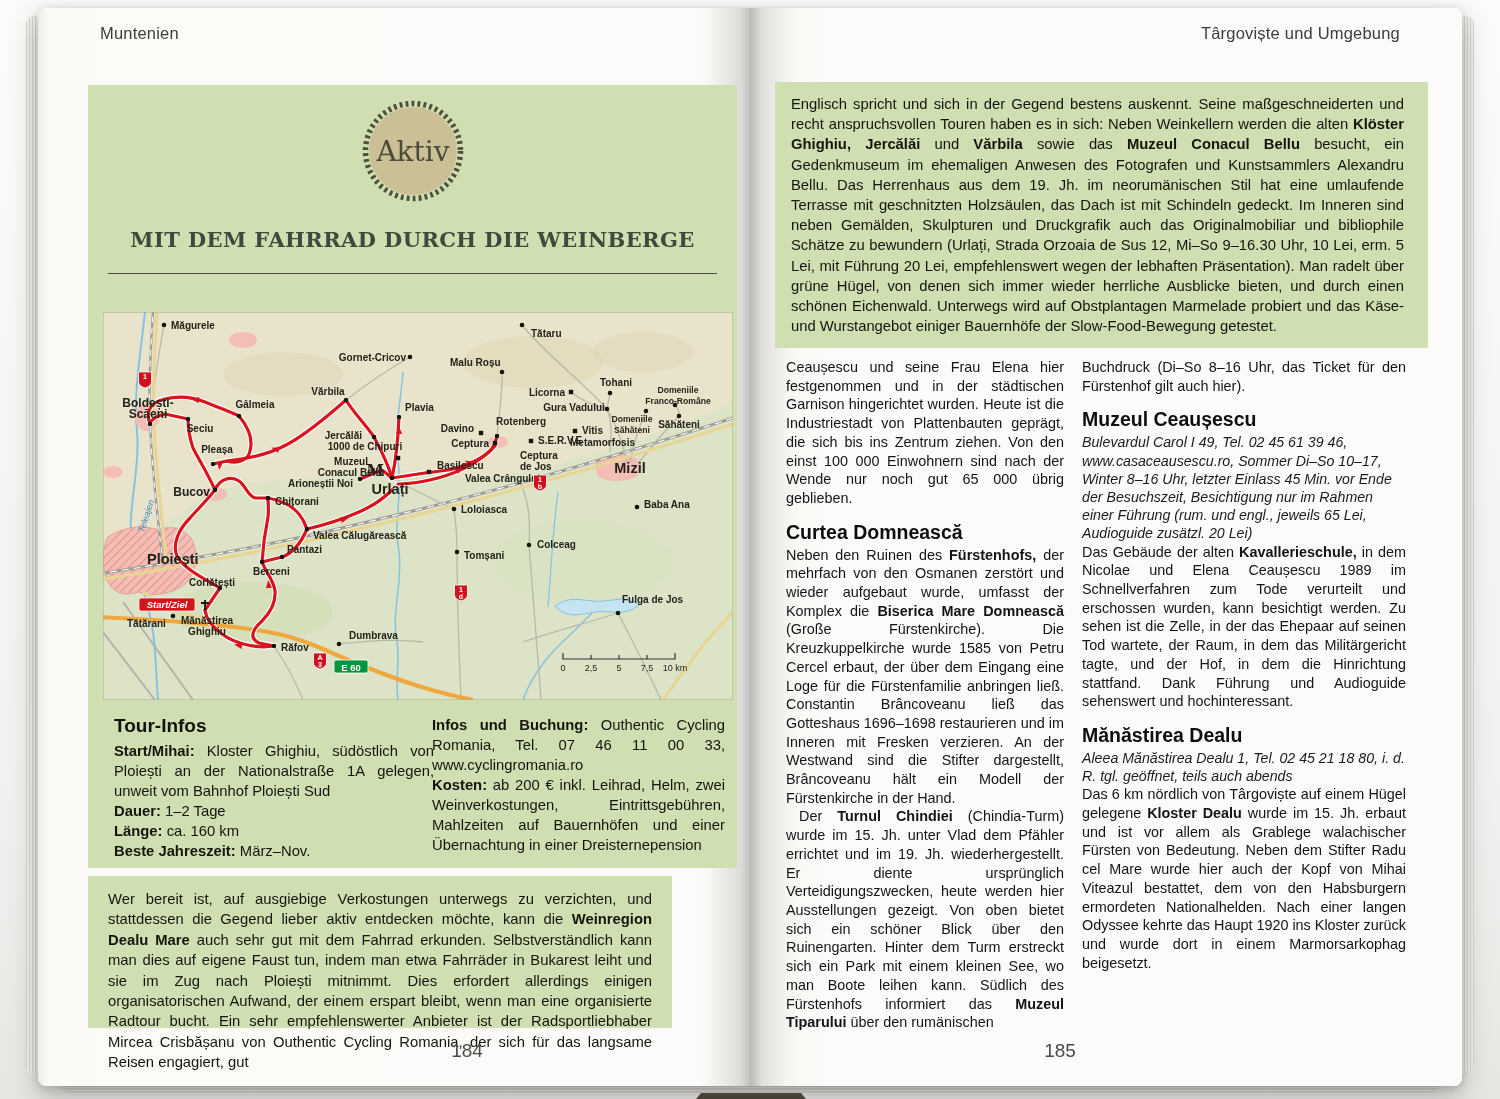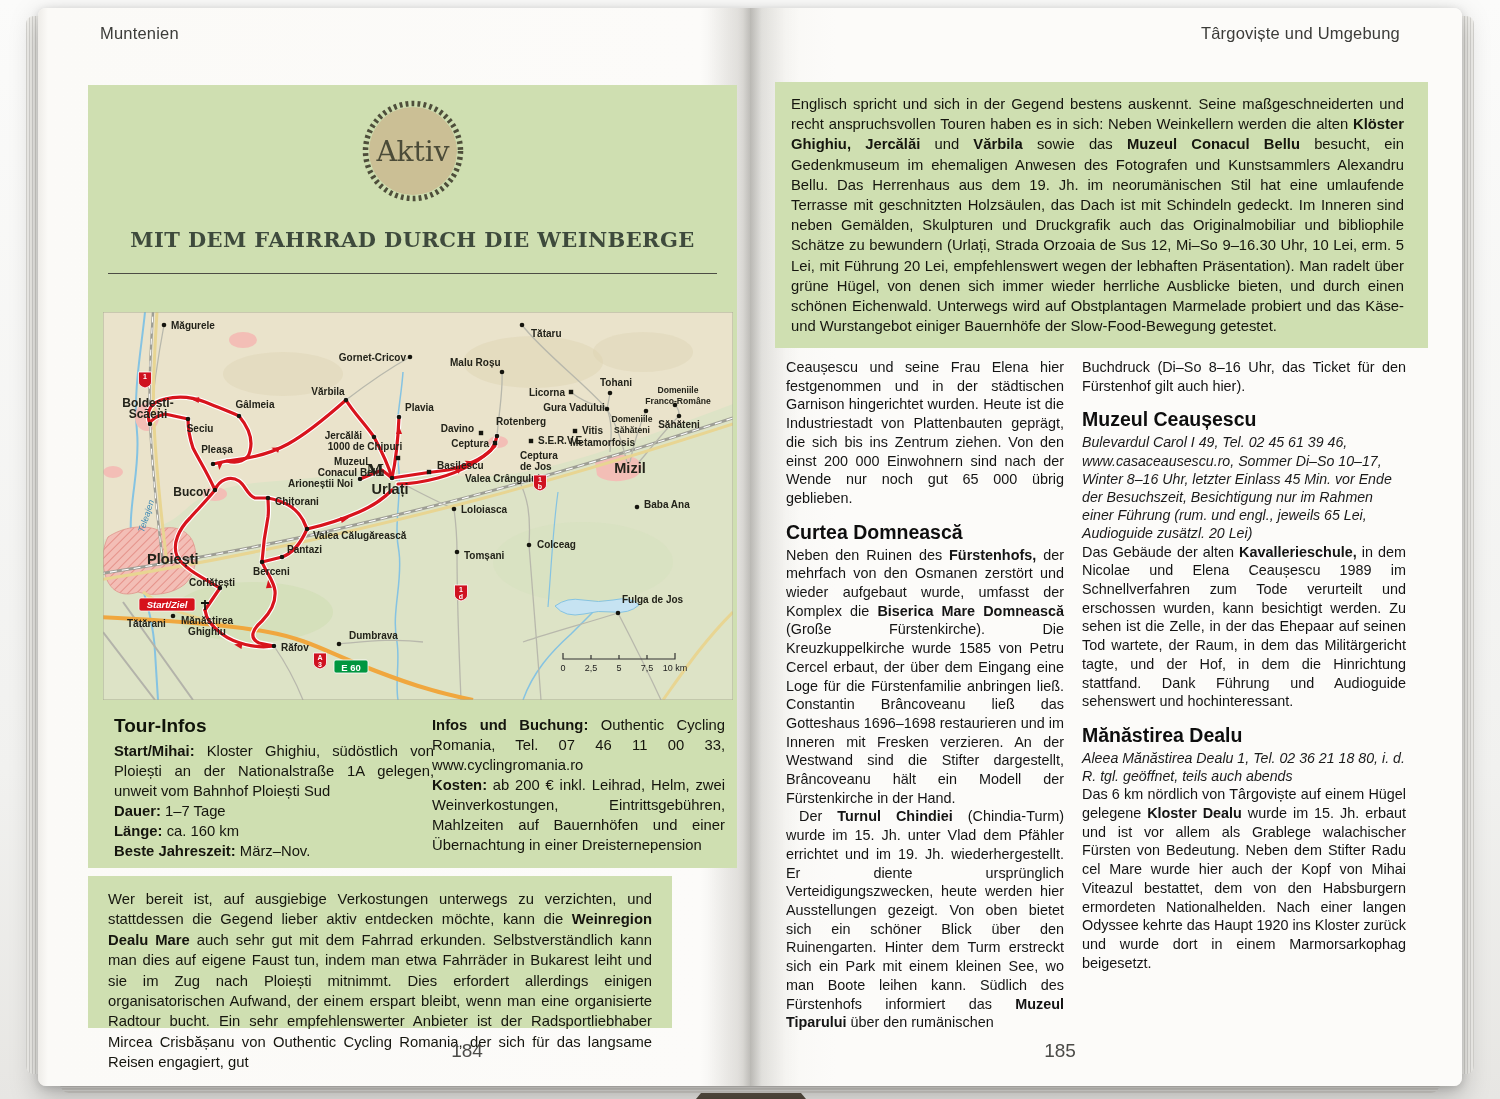--- a/index.html
+++ b/index.html
@@ -303,21 +303,21 @@
             <text x="572" y="359" class="ml sc" text-anchor="middle">10 km</text>
           </g>
         <rect x="0" y="0" width="630" height="388" fill="none" stroke="#a8ad93" stroke-width="1"></rect>
       </svg>
     </div>
 
     <div class="ti-col" style="left:26px;width:320px;">
       <div class="ti-h">Tour-Infos</div>
       <div>
           <p class="ti-line"><span class="b">Start/Mihai:</span><span> Kloster Ghighiu, südöstlich von Ploiești an der Nationalstraße 1A gelegen, unweit vom Bahnhof Ploiești Sud</span></p>
-          <p class="ti-line"><span class="b">Dauer:</span><span> 1–7 Tage</span></p>
+          <p class="ti-line"><span class="b">Dauer:</span><span> 1–2 Tage</span></p>
           <p class="ti-line"><span class="b">Länge:</span><span> ca. 160 km</span></p>
           <p class="ti-line"><span class="b">Beste Jahreszeit:</span><span> März–Nov.</span></p>
         </div>
     </div>
     <div class="ti-col" style="left:344px;width:293px;">
       <div>
           <p class="ti-line"><span class="b">Infos und Buchung:</span><span> Outhentic Cycling Romania, Tel. 07 46 11 00 33, www.cyclingromania.ro</span></p>
           <p class="ti-line"><span class="b">Kosten:</span><span> ab 200 € inkl. Leihrad, Helm, zwei Weinverkostungen, Eintrittsgebühren, Mahlzeiten auf Bauernhöfen und einer Übernachtung in einer Dreisternepension</span></p>
         </div>
     </div>
@@ -325,28 +325,28 @@
 
   <div class="greenbox gb2">
     <p class="gb-p"><span>Wer bereit ist, auf ausgiebige Verkostungen unterwegs zu verzichten, und stattdessen die Gegend lieber aktiv entdecken möchte, kann die </span><span class="b">Weinregion Dealu Mare</span><span> auch sehr gut mit dem Fahrrad erkunden. Selbstverständlich kann man dies auf eigene Faust tun, indem man etwa Fahrräder in Bukarest leiht und sie im Zug nach Ploiești mitnimmt. Dies erfordert allerdings einigen organisatorischen Aufwand, der einem erspart bleibt, wenn man eine organisierte Radtour bucht. Ein sehr empfehlenswerter Anbieter ist der Radsportliebhaber Mircea Crisbășanu von Outhentic Cycling Romania, der sich für das langsame Reisen engagiert, gut</span></p>
   </div>
   <div class="pagenum pn-left">184</div>
 
   <div class="greenbox gb3">
     <p class="gb-p"><span>Englisch spricht und sich in der Gegend bestens auskennt. Seine maßgeschneiderten und recht anspruchsvollen Touren haben es in sich: Neben Weinkellern werden die alten </span><span class="b">Klöster Ghighiu, Jercălăi</span><span> und </span><span class="b">Vărbila</span><span> sowie das </span><span class="b">Muzeul Conacul Bellu</span><span> besucht, ein Gedenkmuseum im ehemaligen Anwesen des Fotografen und Kunstsammlers Alexandru Bellu. Das Herrenhaus aus dem 19. Jh. im neorumänischen Stil hat eine umlaufende Terrasse mit geschnitzten Holzsäulen, das Dach ist mit Schindeln gedeckt. Im Inneren sind neben Gemälden, Skulpturen und Druckgrafik auch das Originalmobiliar und bibliophile Schätze zu bewundern (Urlați, Strada Orzoaia de Sus 12, Mi–So 9–16.30 Uhr, 10 Lei, erm. 5 Lei, mit Führung 20 Lei, empfehlenswert wegen der lebhaften Präsentation). Man radelt über grüne Hügel, von denen sich immer wieder herrliche Ausblicke bieten, und durch einen schönen Eichenwald. Unterwegs wird auf Obstplantagen Marmelade probiert und das Käse- und Wurstangebot einiger Bauernhöfe der Slow-Food-Bewegung getestet.</span></p>
   </div>
   <div class="col rcol1">
-      <p class="col-p"><span>Ceaușescu und seine Frau Elena hier festgenommen und in der städtischen Garnison hingerichtet wurden. Heute ist die Industriestadt von Plattenbauten geprägt, die sich bis ins Zentrum ziehen. Von den einst 200 000 Einwohnern sind nach der Wende nur noch gut 65 000 übrig geblieben.</span></p>
+      <p class="col-p"><span>Ceaușescu und seine Frau Elena hier festgenommen und in der städtischen Garnison hingerichtet wurden. Heute ist die Industriestadt von Plattenbauten geprägt, die sich bis ins Zentrum ziehen. Von den einst 100 000 Einwohnern sind nach der Wende nur noch gut 65 000 übrig geblieben.</span></p>
       <div class="col-h">Curtea Domnească</div>
       <p class="col-p"><span>Neben den Ruinen des </span><span class="b">Fürstenhofs,</span><span> der mehrfach von den Osmanen zerstört und wieder aufgebaut wurde, umfasst der Komplex die </span><span class="b">Biserica Mare Domnească</span><span> (Große Fürstenkirche). Die Kreuzkuppelkirche wurde 1585 von Petru Cercel erbaut, der über dem Eingang eine Loge für die Fürstenfamilie anbringen ließ. Constantin Brâncoveanu ließ das Gotteshaus 1696–1698 restaurieren und im Inneren mit Fresken verzieren. An der Westwand sind die Stifter dargestellt, Brâncoveanu hält ein Modell der Fürstenkirche in der Hand.</span></p>
       <p class="col-p indent"><span>Der </span><span class="b">Turnul Chindiei</span><span> (Chindia-Turm) wurde im 15. Jh. unter Vlad dem Pfähler errichtet und im 19. Jh. wiederhergestellt. Er diente ursprünglich Verteidigungszwecken, heute werden hier Ausstellungen gezeigt. Von oben bietet sich ein schöner Blick über den Ruinengarten. Hinter dem Turm erstreckt sich ein Park mit einem kleinen See, wo man Boote leihen kann. Südlich des Fürstenhofs informiert das </span><span class="b">Muzeul Tiparului</span><span> über den rumänischen</span></p>
     </div>
   <div class="col rcol2">
       <p class="col-p"><span>Buchdruck (Di–So 8–16 Uhr, das Ticket für den Fürstenhof gilt auch hier).</span></p>
       <div class="col-h">Muzeul Ceaușescu</div>
       <p class="col-addr"><span class="i">Bulevardul Carol I 49, Tel. 02 45 61 39 46, www.casaceausescu.ro, Sommer Di–So 10–17, Winter 8–16 Uhr, letzter Einlass 45 Min. vor Ende der Besuchszeit, Besichtigung nur im Rahmen einer Führung (rum. und engl., jeweils 65 Lei, Audioguide zusätzl. 20 Lei)</span></p>
       <p class="col-p"><span>Das Gebäude der alten </span><span class="b">Kavallerieschule,</span><span> in dem Nicolae und Elena Ceaușescu 1989 im Schnellverfahren zum Tode verurteilt und erschossen wurden, kann besichtigt werden. Zu sehen ist die Zelle, in der das Ehepaar auf seinen Tod wartete, der Raum, in dem das Militärgericht tagte, und der Hof, in dem die Hinrichtung stattfand. Dank Führung und Audioguide sehenswert und hochinteressant.</span></p>
       <div class="col-h">Mănăstirea Dealu</div>
-      <p class="col-addr"><span class="i">Aleea Mănăstirea Dealu 1, Tel. 02 36 21 18 80, i. d. R. tgl. geöffnet, teils auch abends</span></p>
+      <p class="col-addr"><span class="i">Aleea Mănăstirea Dealu 1, Tel. 02 45 21 18 80, i. d. R. tgl. geöffnet, teils auch abends</span></p>
       <p class="col-p"><span>Das 6 km nördlich von Târgoviște auf einem Hügel gelegene </span><span class="b">Kloster Dealu</span><span> wurde im 15. Jh. erbaut und ist vor allem als Grablege walachischer Fürsten von Bedeutung. Neben dem Stifter Radu cel Mare wurde hier auch der Kopf von Mihai Viteazul bestattet, dem von den Habsburgern ermordeten Nationalhelden. Nach einer langen Odyssee kehrte das Haupt 1920 ins Kloster zurück und wurde dort in einem Marmorsarkophag beigesetzt.</span></p>
     </div>
   <div class="pagenum pn-right">185</div>
 </div>
 
 </body></html>

